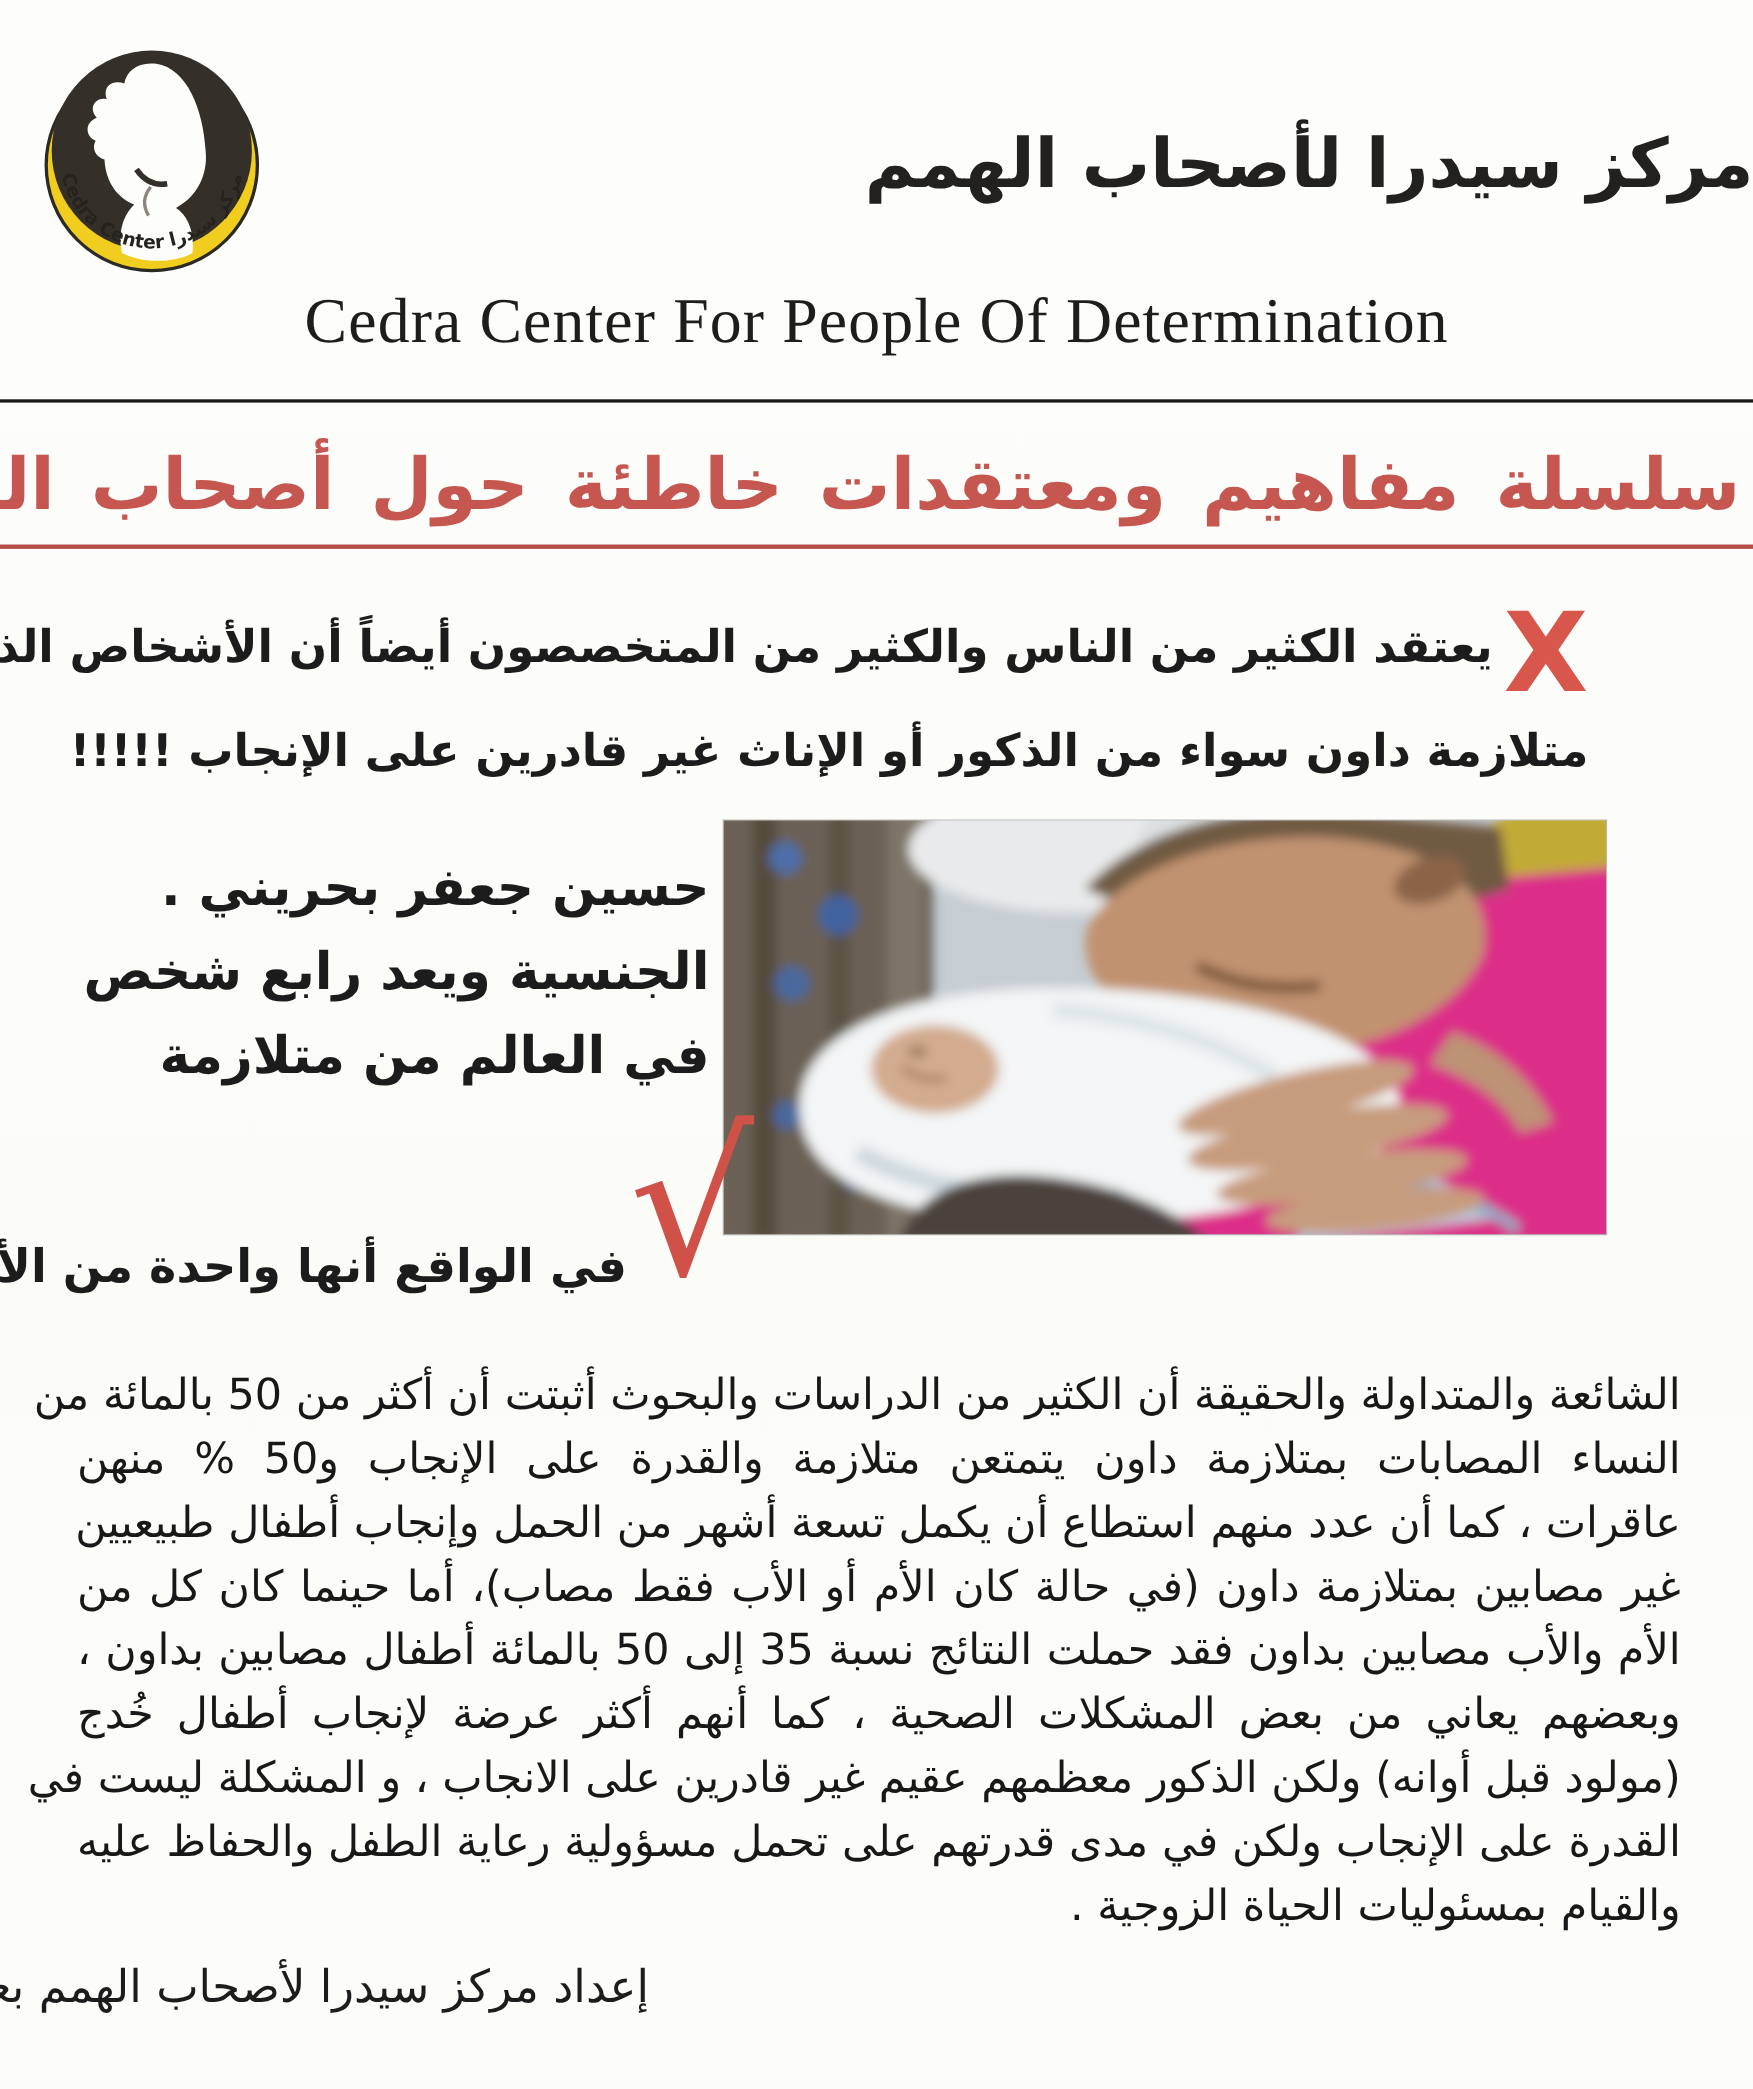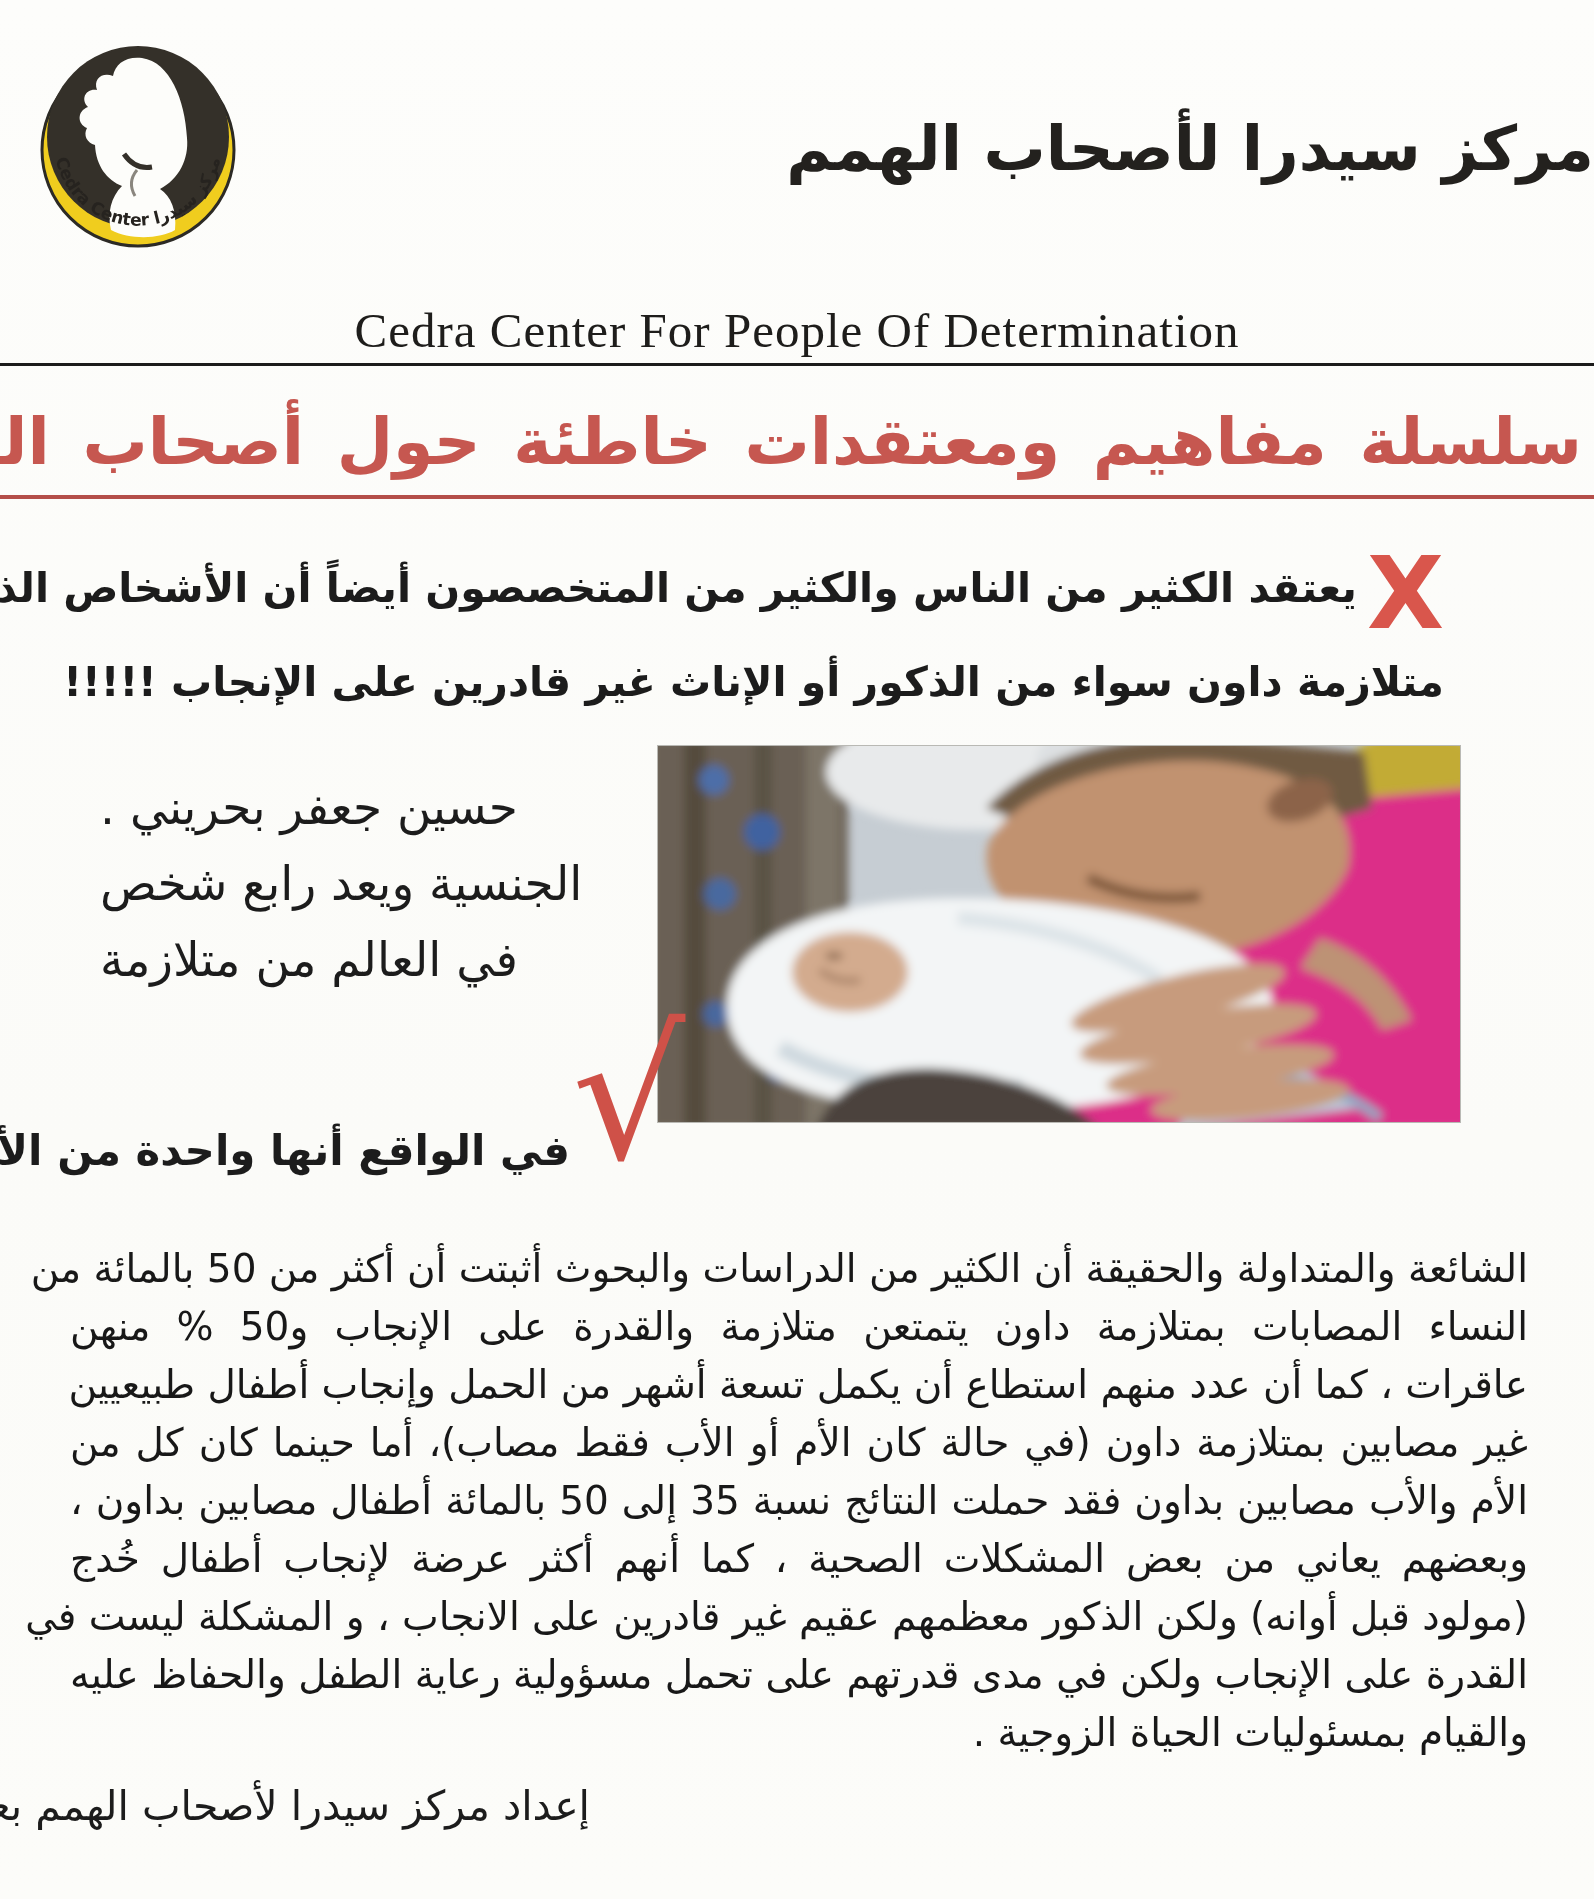--- a/index.html
+++ b/index.html
@@ -23,24 +23,23 @@
   .arabic-title {
     left: 0; top: 112px; width: 100%;
     font-size: 62px; font-weight: 700;
     letter-spacing: -1px;
     color: #23211e;
   }
   .english-title {
     left: 0; top: 258px; width: 100%;
     text-align: center;
     font-family: "Liberation Serif", "DejaVu Serif", serif;
-    font-size: 49px; font-weight: 400;
+    font-size: 58px; font-weight: 400;
     letter-spacing: 1px;
     color: #1e1d1b;
-    margin-top: 44px;
   }
   .rule {
     left: 0; top: 363px; width: 100%;
     border: 0; border-top: 3px solid #1b1b1b; margin: 0;
   }
 
   
   .red-heading {
     left: 0; top: 404px; width: 100%;
     text-align: center;
@@ -77,22 +76,22 @@
   .photo {
     left: 658px; top: 746px; width: 802px; height: 376px;
     background: #c6cdd3;
     box-shadow: 0 0 0 1px #b9b9b4;
   }
   .photo svg { display: block; width: 100%; height: 100%; }
 
   
   .photo-caption {
     left: 100px; top: 770px; width: 545px;
-    text-align: left;
-    font-size: 47px; font-weight: 400;
+    text-align: right;
+    font-size: 47px; font-weight: 700;
     line-height: 76px;
     white-space: nowrap;
   }
 
   
   .check-mark {
     left: 572px; top: 1008px;
     font-size: 178px; font-weight: 400;
     color: #cf5148;
     line-height: 178px;

